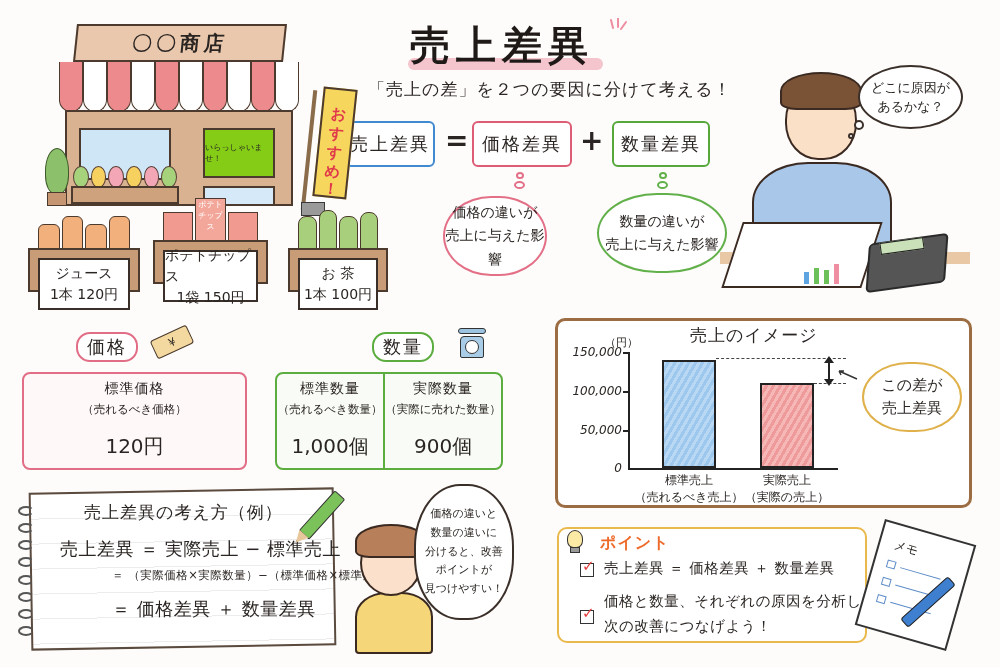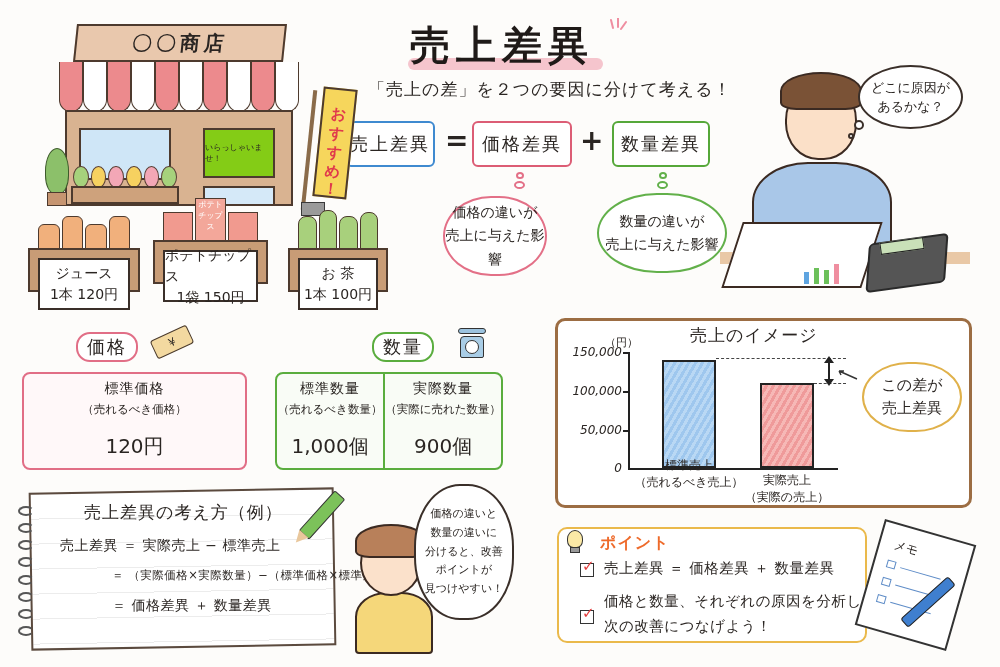--- a/index.html
+++ b/index.html
@@ -153,21 +153,21 @@
   .x-label { text-align: center; font-size: 12px; line-height: 1.45; width: 110px; }
   .cloud.yellow { left: 862px; top: 362px; width: 100px; height: 70px; border-color: #e0b14a; font-size: 15px; line-height: 1.55; }
 
   
   .notebook { left: 30px; top: 490px; width: 305px; height: 158px; background: #fff; border: 2px solid #5b4a3e;
     transform: rotate(-1deg);
     background-image: repeating-linear-gradient(#fff 0 24px, #ececec 24px 25px); }
   .rings { left: 18px; top: 506px; width: 18px; height: 130px; display: flex; flex-direction: column; justify-content: space-between; }
   .rings i { display: block; width: 16px; height: 10px; border: 2px solid #555; border-radius: 50%; border-right-color: transparent; }
   .nb-title { left: 84px; top: 501px; font-size: 17px; letter-spacing: 1px; }
-  .nb-line { font-size: 14px; letter-spacing: 0.5px; white-space: nowrap; }
+  .nb-line { font-size: 18px; letter-spacing: 0.5px; white-space: nowrap; }
   .nb-line.small { font-size: 11.5px; }
   .pencil { left: 315px; top: 488px; width: 14px; height: 54px; background: #7cc25a; border: 1.5px solid #333;
     transform: rotate(42deg); border-radius: 2px; }
   .pencil::after { content: ""; position: absolute; left: -1px; bottom: -12px; width: 0; height: 0;
     border-left: 6px solid transparent; border-right: 6px solid transparent; border-top: 12px solid #e9c79c; }
   .girl-head { left: 360px; top: 530px; width: 62px; height: 66px; background: #fbe1cb; border: 2px solid #3b2a22; border-radius: 50%; }
   .girl-hair { left: 355px; top: 524px; width: 72px; height: 34px; background: #b8805a; border: 2px solid #3b2a22; border-radius: 50% 50% 20% 20%; }
   .girl-body { left: 355px; top: 592px; width: 78px; height: 62px; background: #f5d77a; border: 2px solid #3b2a22; border-radius: 40% 40% 4px 4px; }
   .cloud.girl { left: 414px; top: 484px; width: 100px; height: 136px; border-color: #3a2f29; font-size: 11px; line-height: 1.7; border-radius: 46%; }
 
@@ -364,21 +364,21 @@
 
 <div class="abs bar blue" id="bar0" style="left: 662px; width: 54px; top: 359.733px; height: 108.267px;"></div>
 <div class="abs bar red" id="bar1" style="left: 760px; width: 54px; top: 382.933px; height: 85.0667px;"></div>
 <div class="abs dash" style="left:716px;top:358px;width:130px;"></div>
 <div class="abs dash" style="left:814px;top:383px;width:32px;"></div>
 <div class="abs arrow-v"></div>
 <svg class="abs" style="left:836px;top:368px;width:22px;height:12px;" viewBox="0 0 22 12">
   <path d="M21 11 L3 3 M3 3 L8 3 M3 3 L5 7" stroke="#333" stroke-width="1.4" fill="none"></path>
 </svg>
 
-<div class="abs x-label" style="left:634px;top:457px;">
+<div class="abs x-label" style="left:634px;top:472px;">
   <div>標準売上</div>
   <div>（売れるべき売上）</div>
 </div>
 <div class="abs x-label" style="left:732px;top:472px;">
   <div>実際売上</div>
   <div>（実際の売上）</div>
 </div>
 <div class="abs cloud yellow">
   <div>
     <div>この差が</div>

